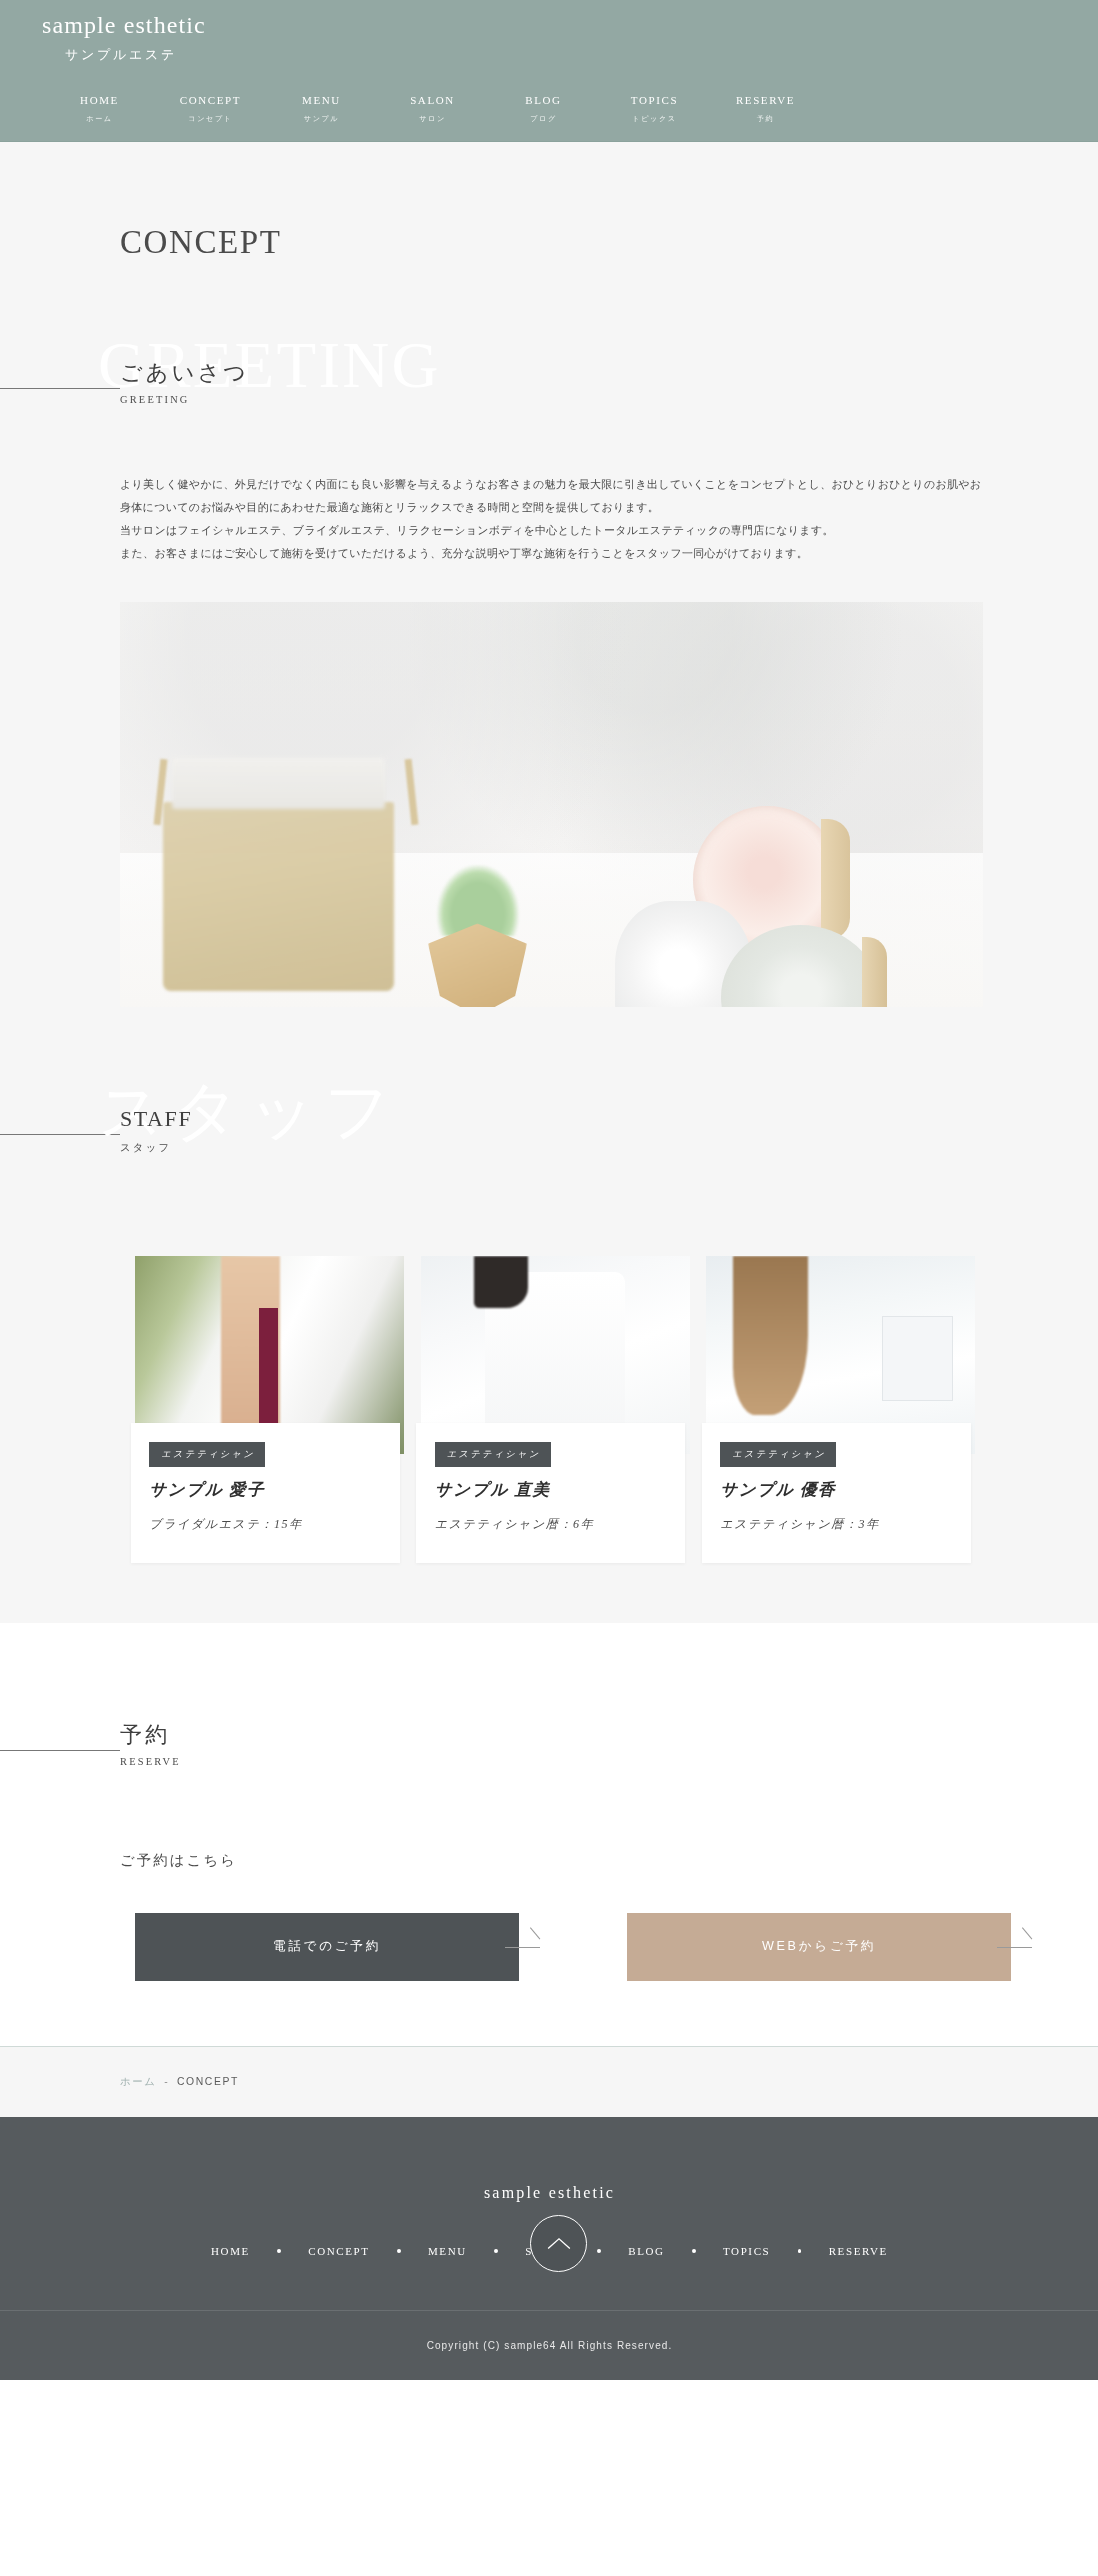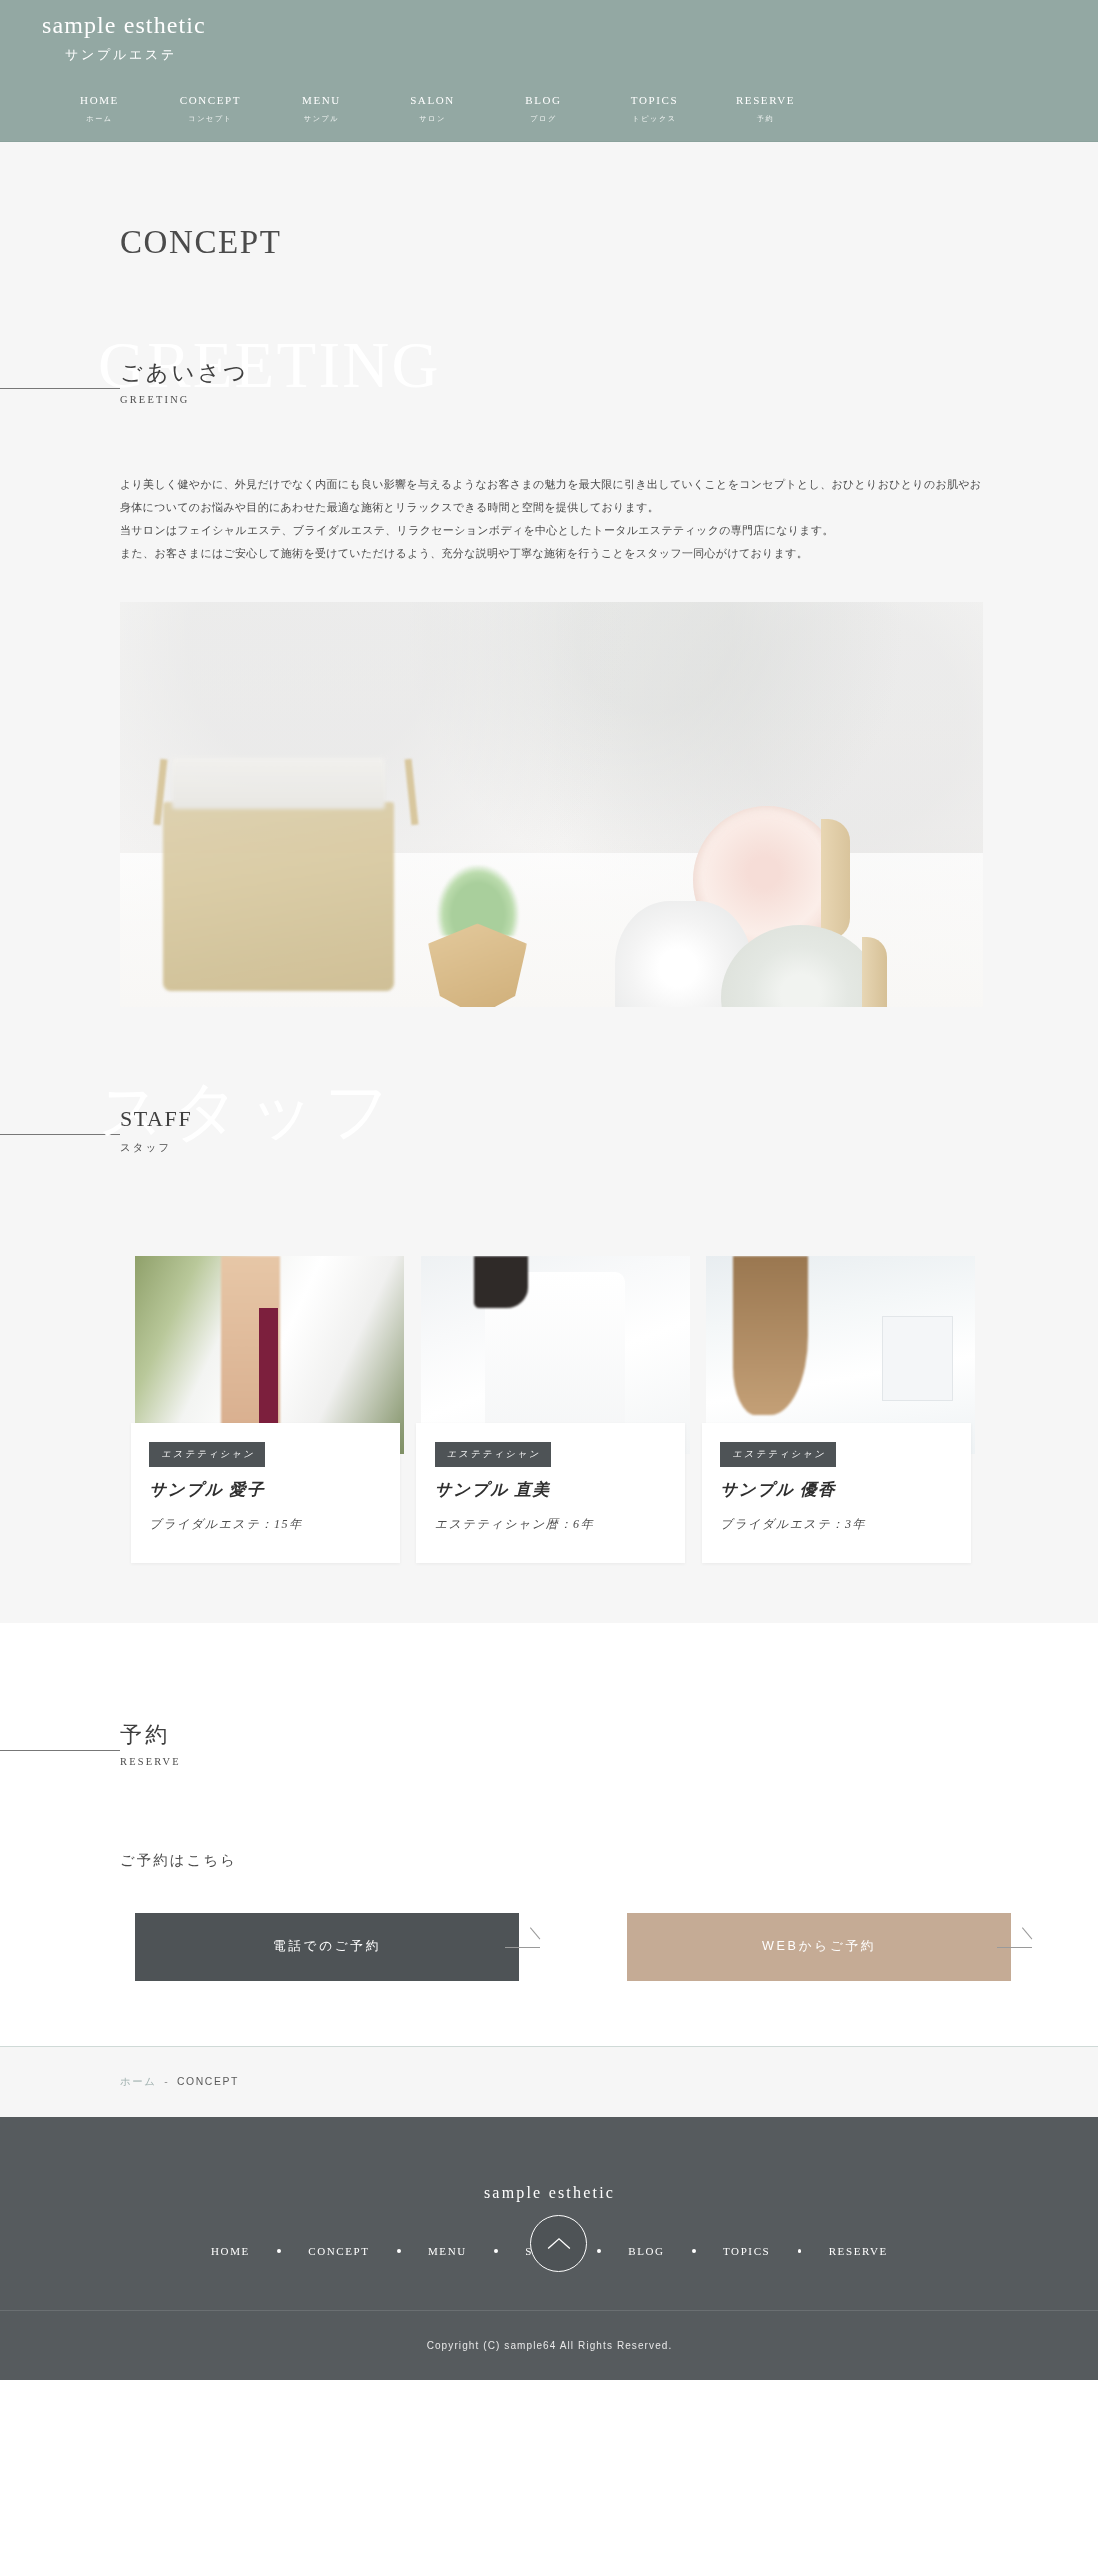--- a/index.html
+++ b/index.html
@@ -519,21 +519,21 @@
           <div class="staff-name">サンプル 直美</div>
           <div class="staff-career">エステティシャン暦：6年</div>
         </div>
       </div>
 
       <div class="staff-card">
         <div class="staff-photo sp3"></div>
         <div class="staff-info">
           <span class="staff-role">エステティシャン</span>
           <div class="staff-name">サンプル 優香</div>
-          <div class="staff-career">ブライダルエステ：3年</div>
+          <div class="staff-career">エステティシャン暦：3年</div>
         </div>
       </div>
 
     </div>
 
     <div style="height:60px"></div>
   </div>
 
   <div class="section-white">
 

